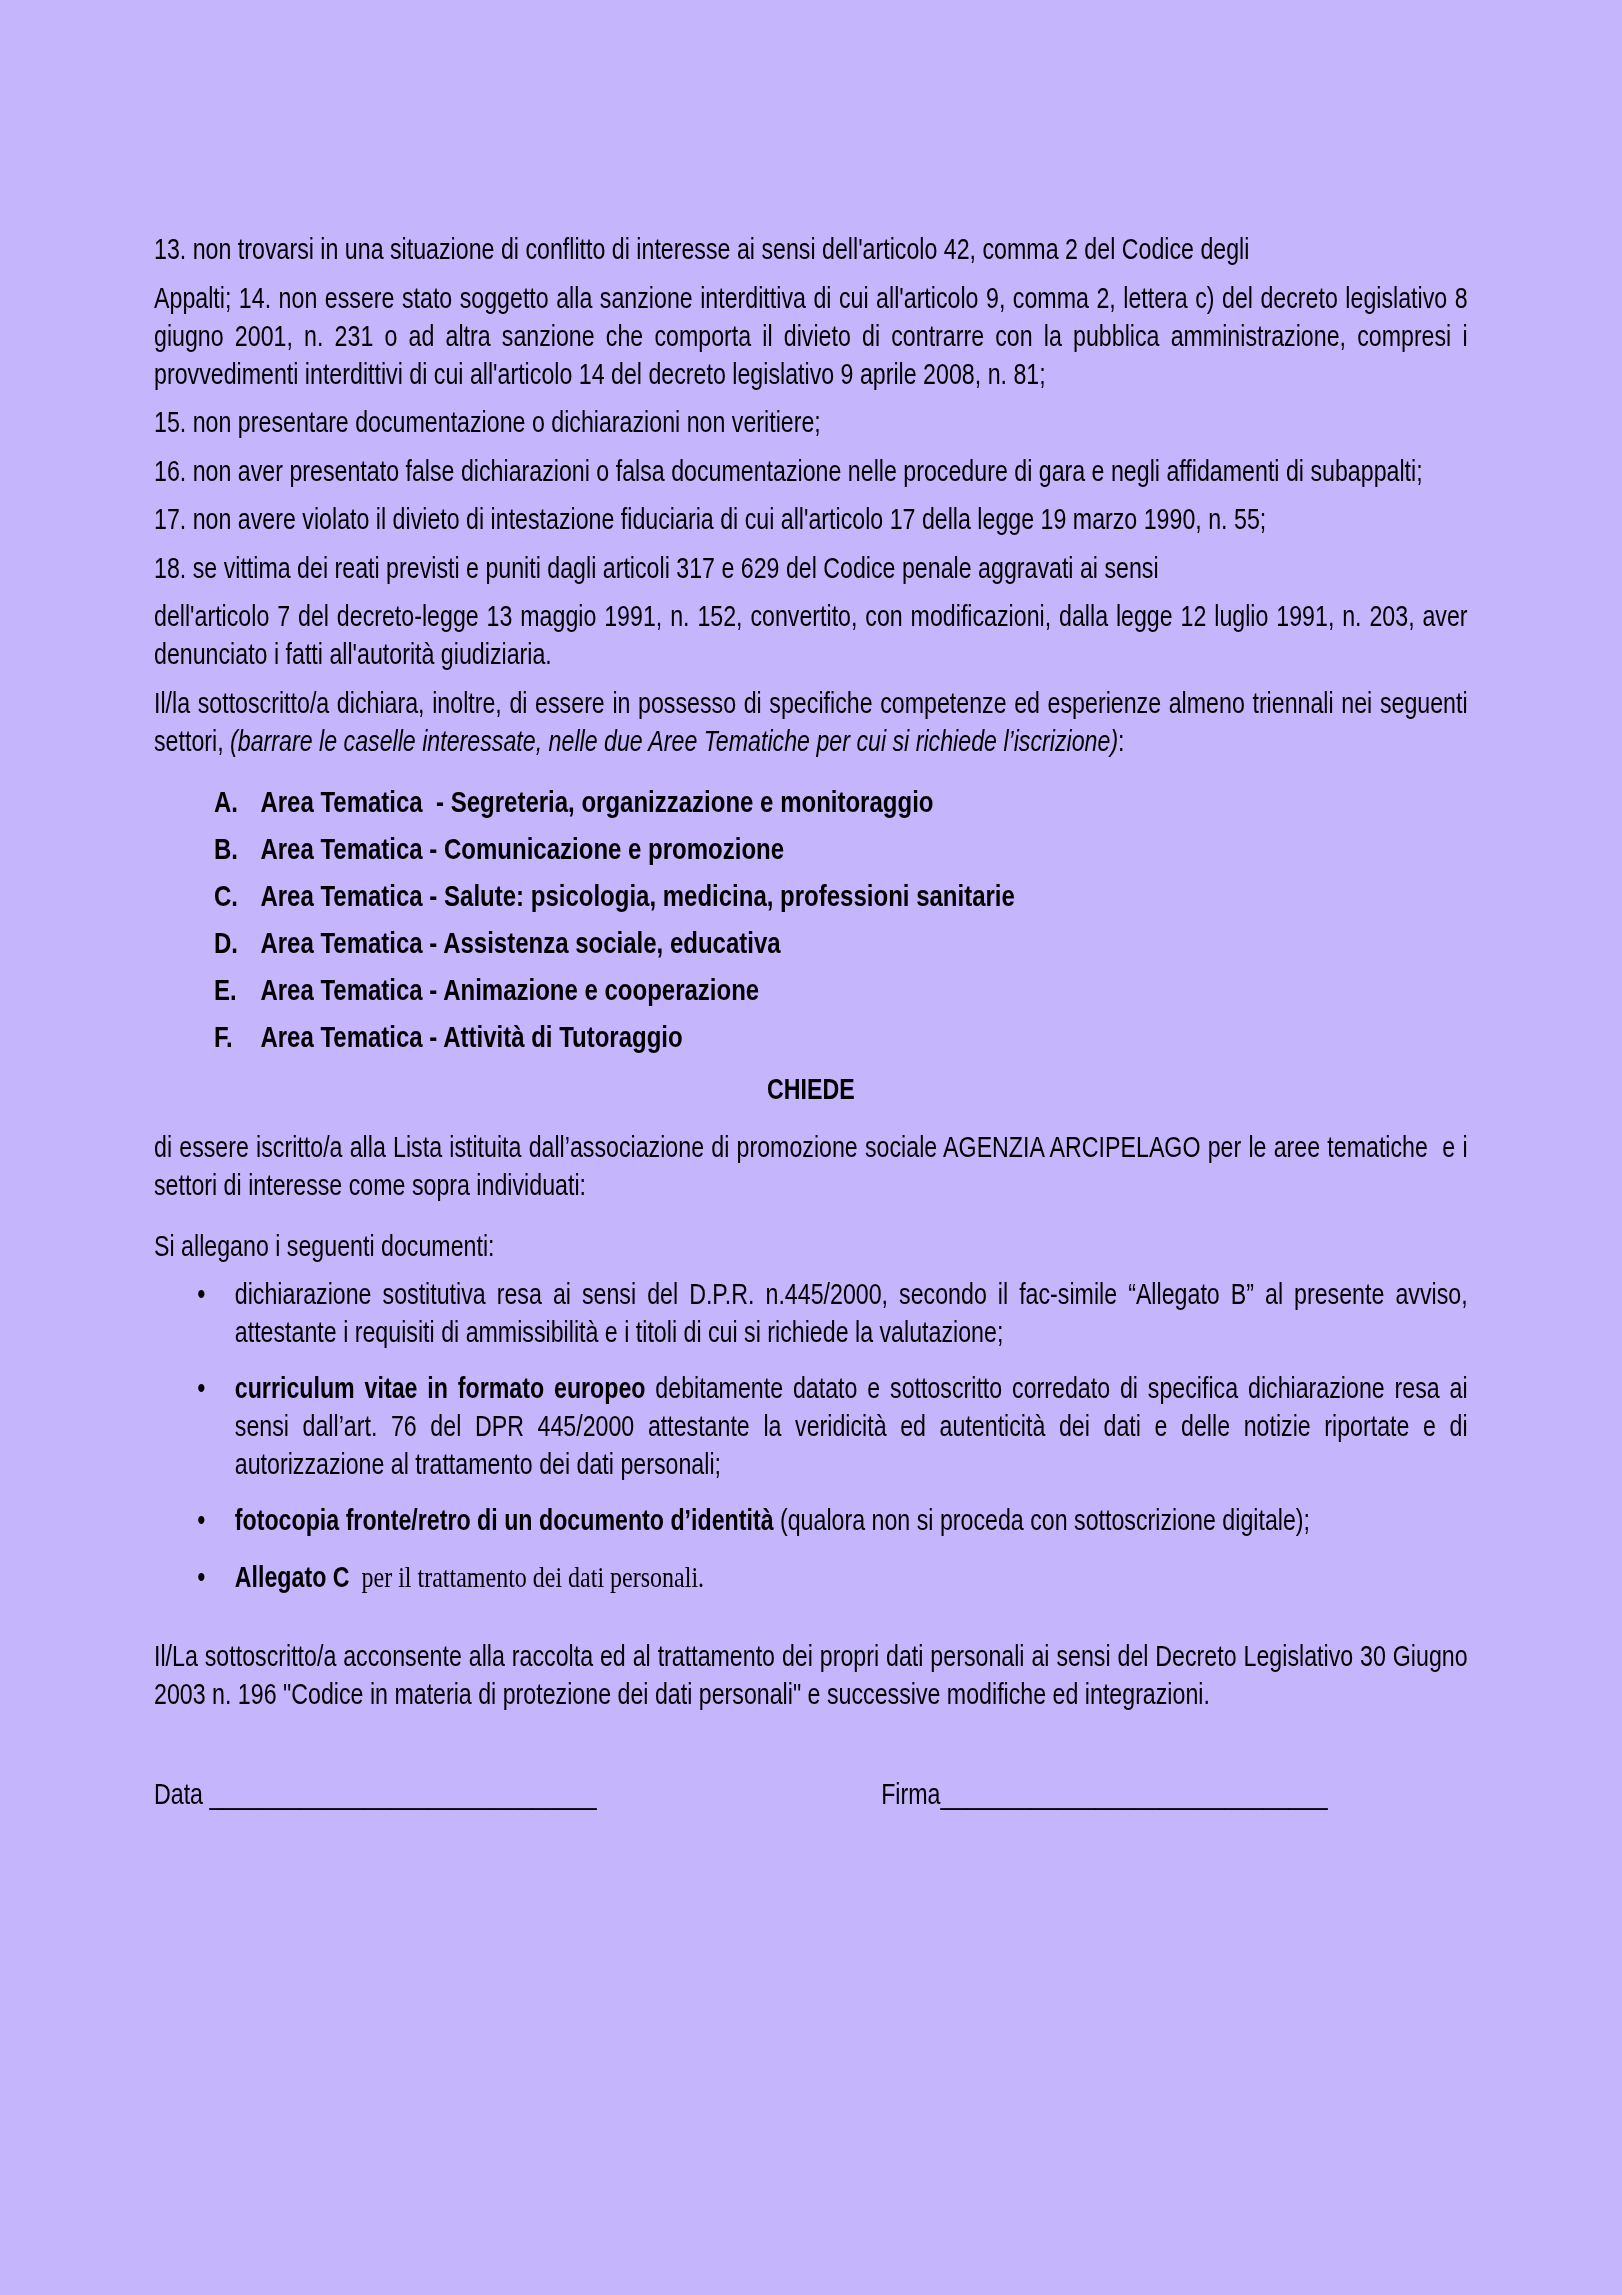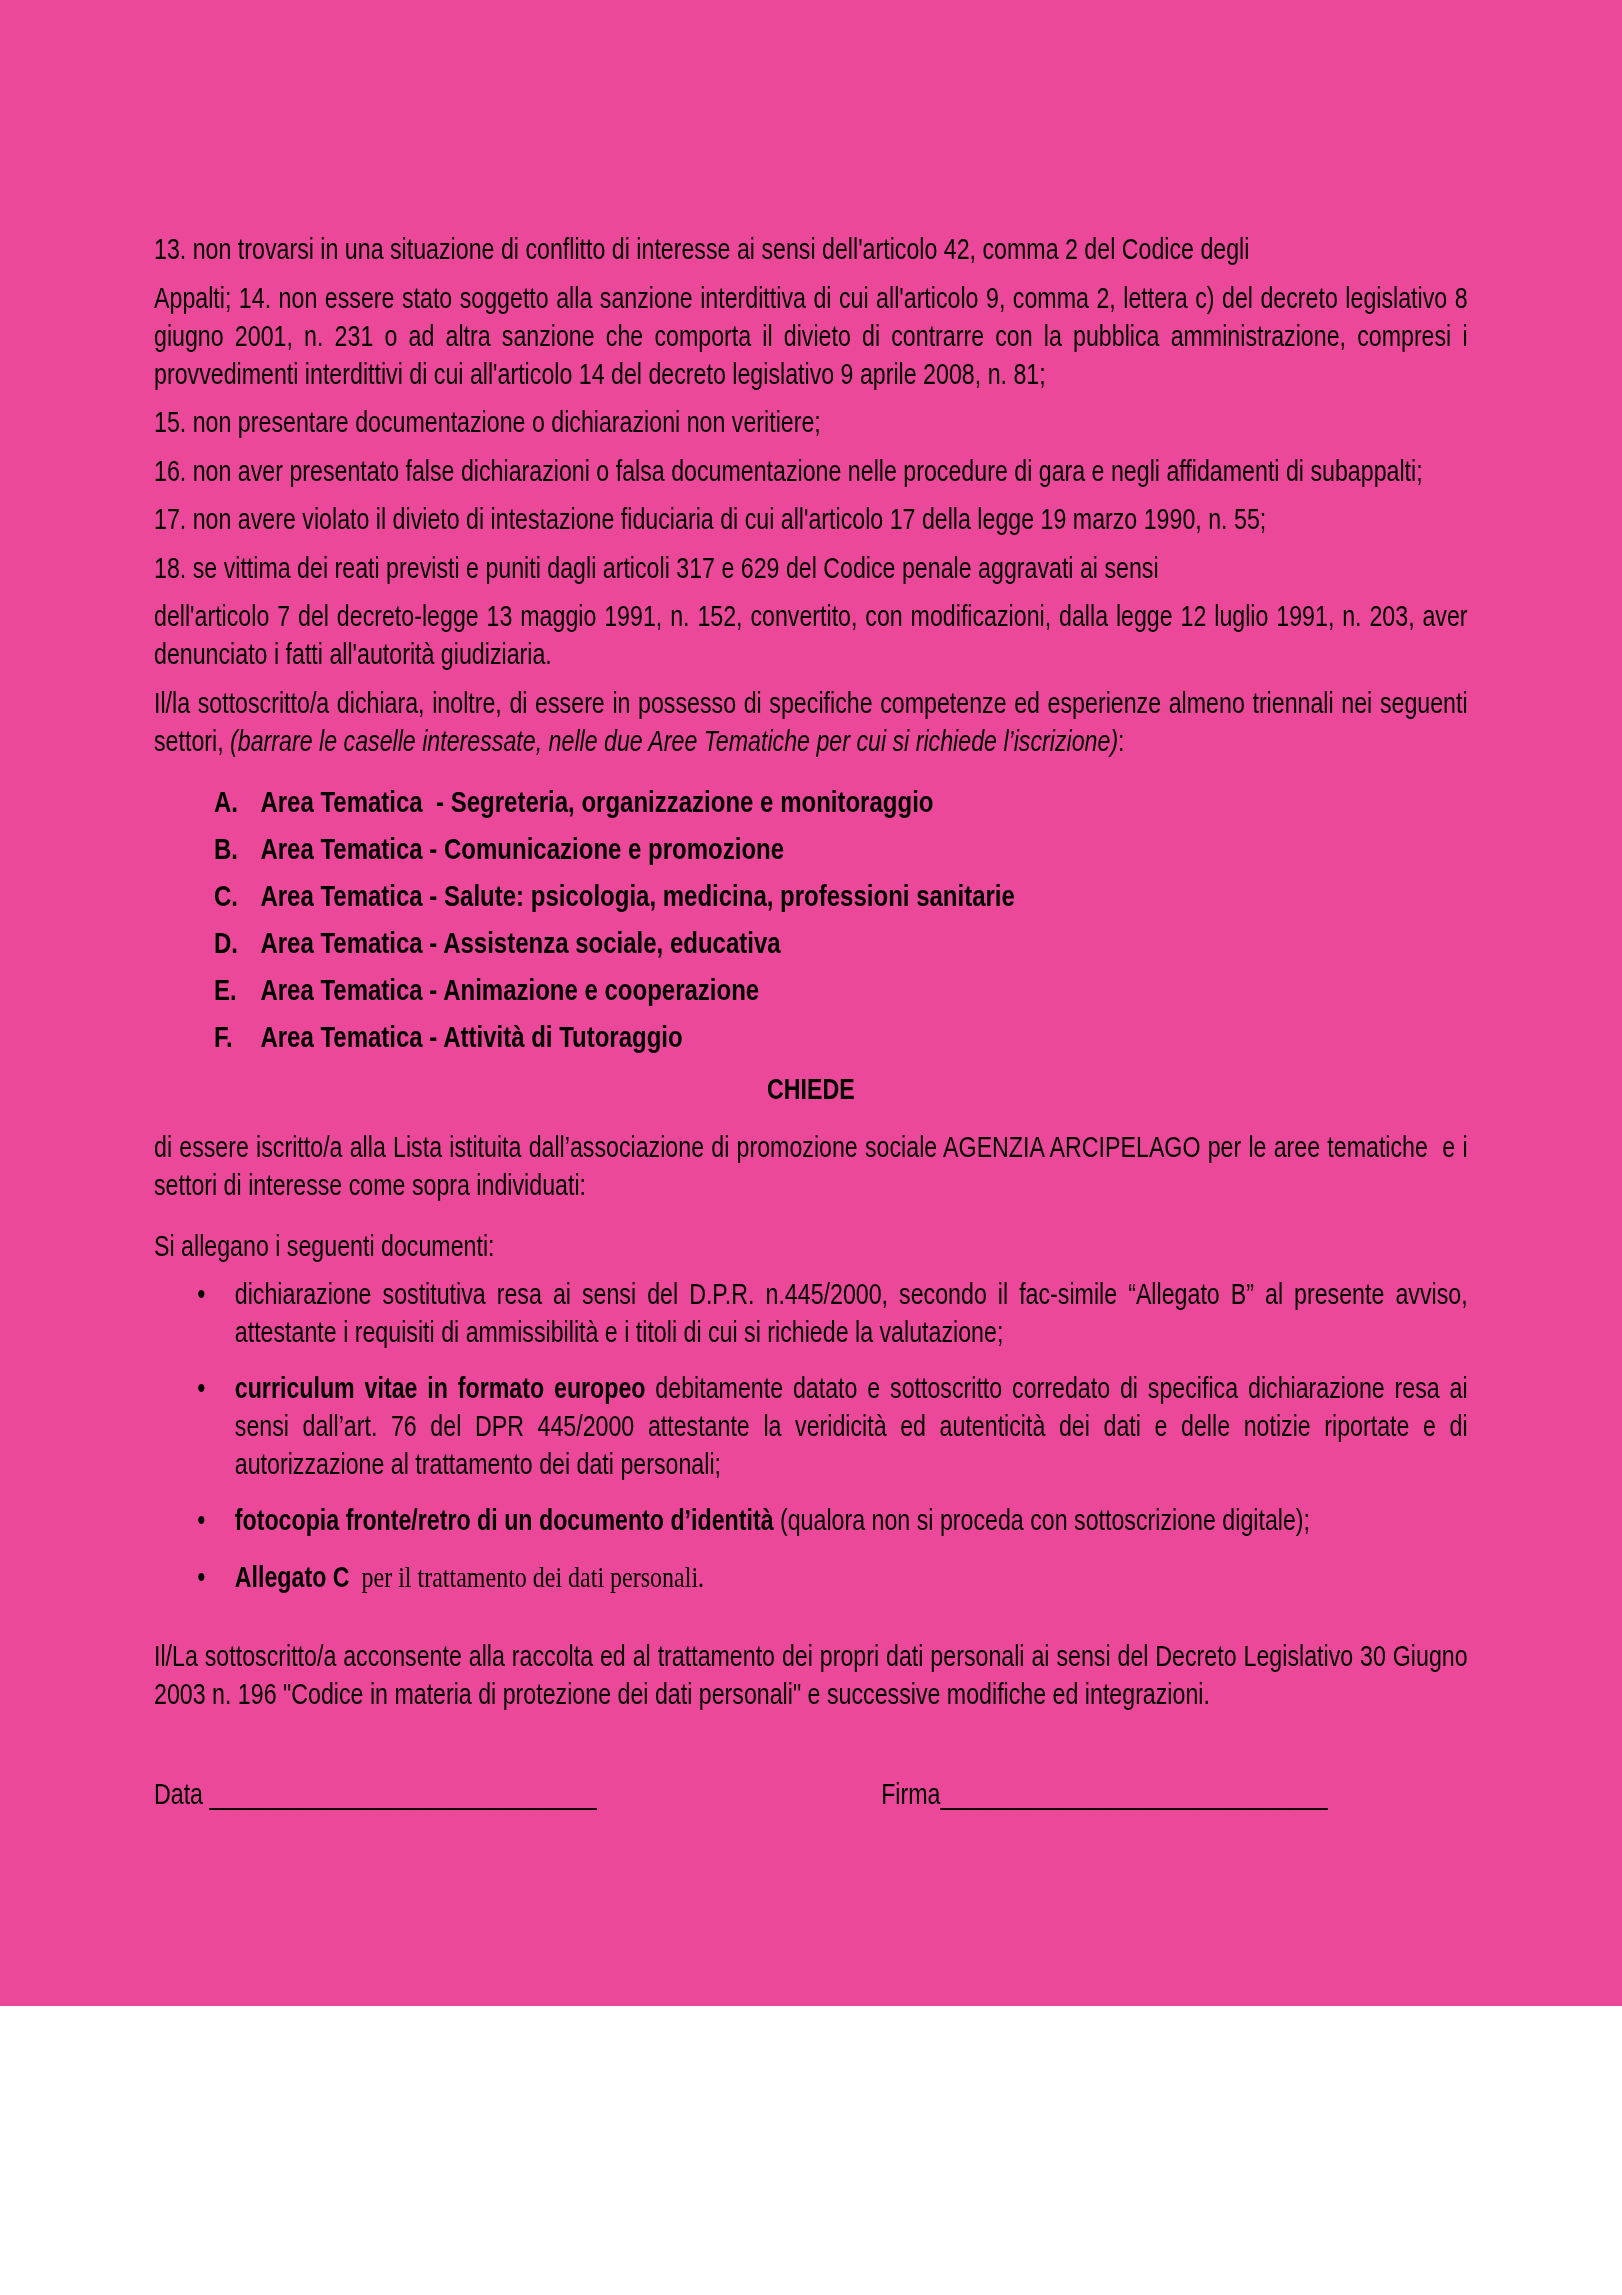--- a/index.html
+++ b/index.html
@@ -1,20 +1,20 @@
 <!DOCTYPE html>
 <html style="font-size:10.5px"><head>
 <meta charset="utf-8">
 <style>
   html, body { margin: 0; padding: 0; background: #ffffff; }
   .page {
     position: relative;
     width: 1622px;
-    height: 2006px;
-    background: #ec4899;
+    height: 2295px;
+    background: #c4b5fd;
     overflow: hidden;
     color: #000;
   }
   .content {
     position: absolute;
     left: 154px;
     top: 230px;
     width: 1642px;
     transform: scaleX(0.8);
     transform-origin: left top;

